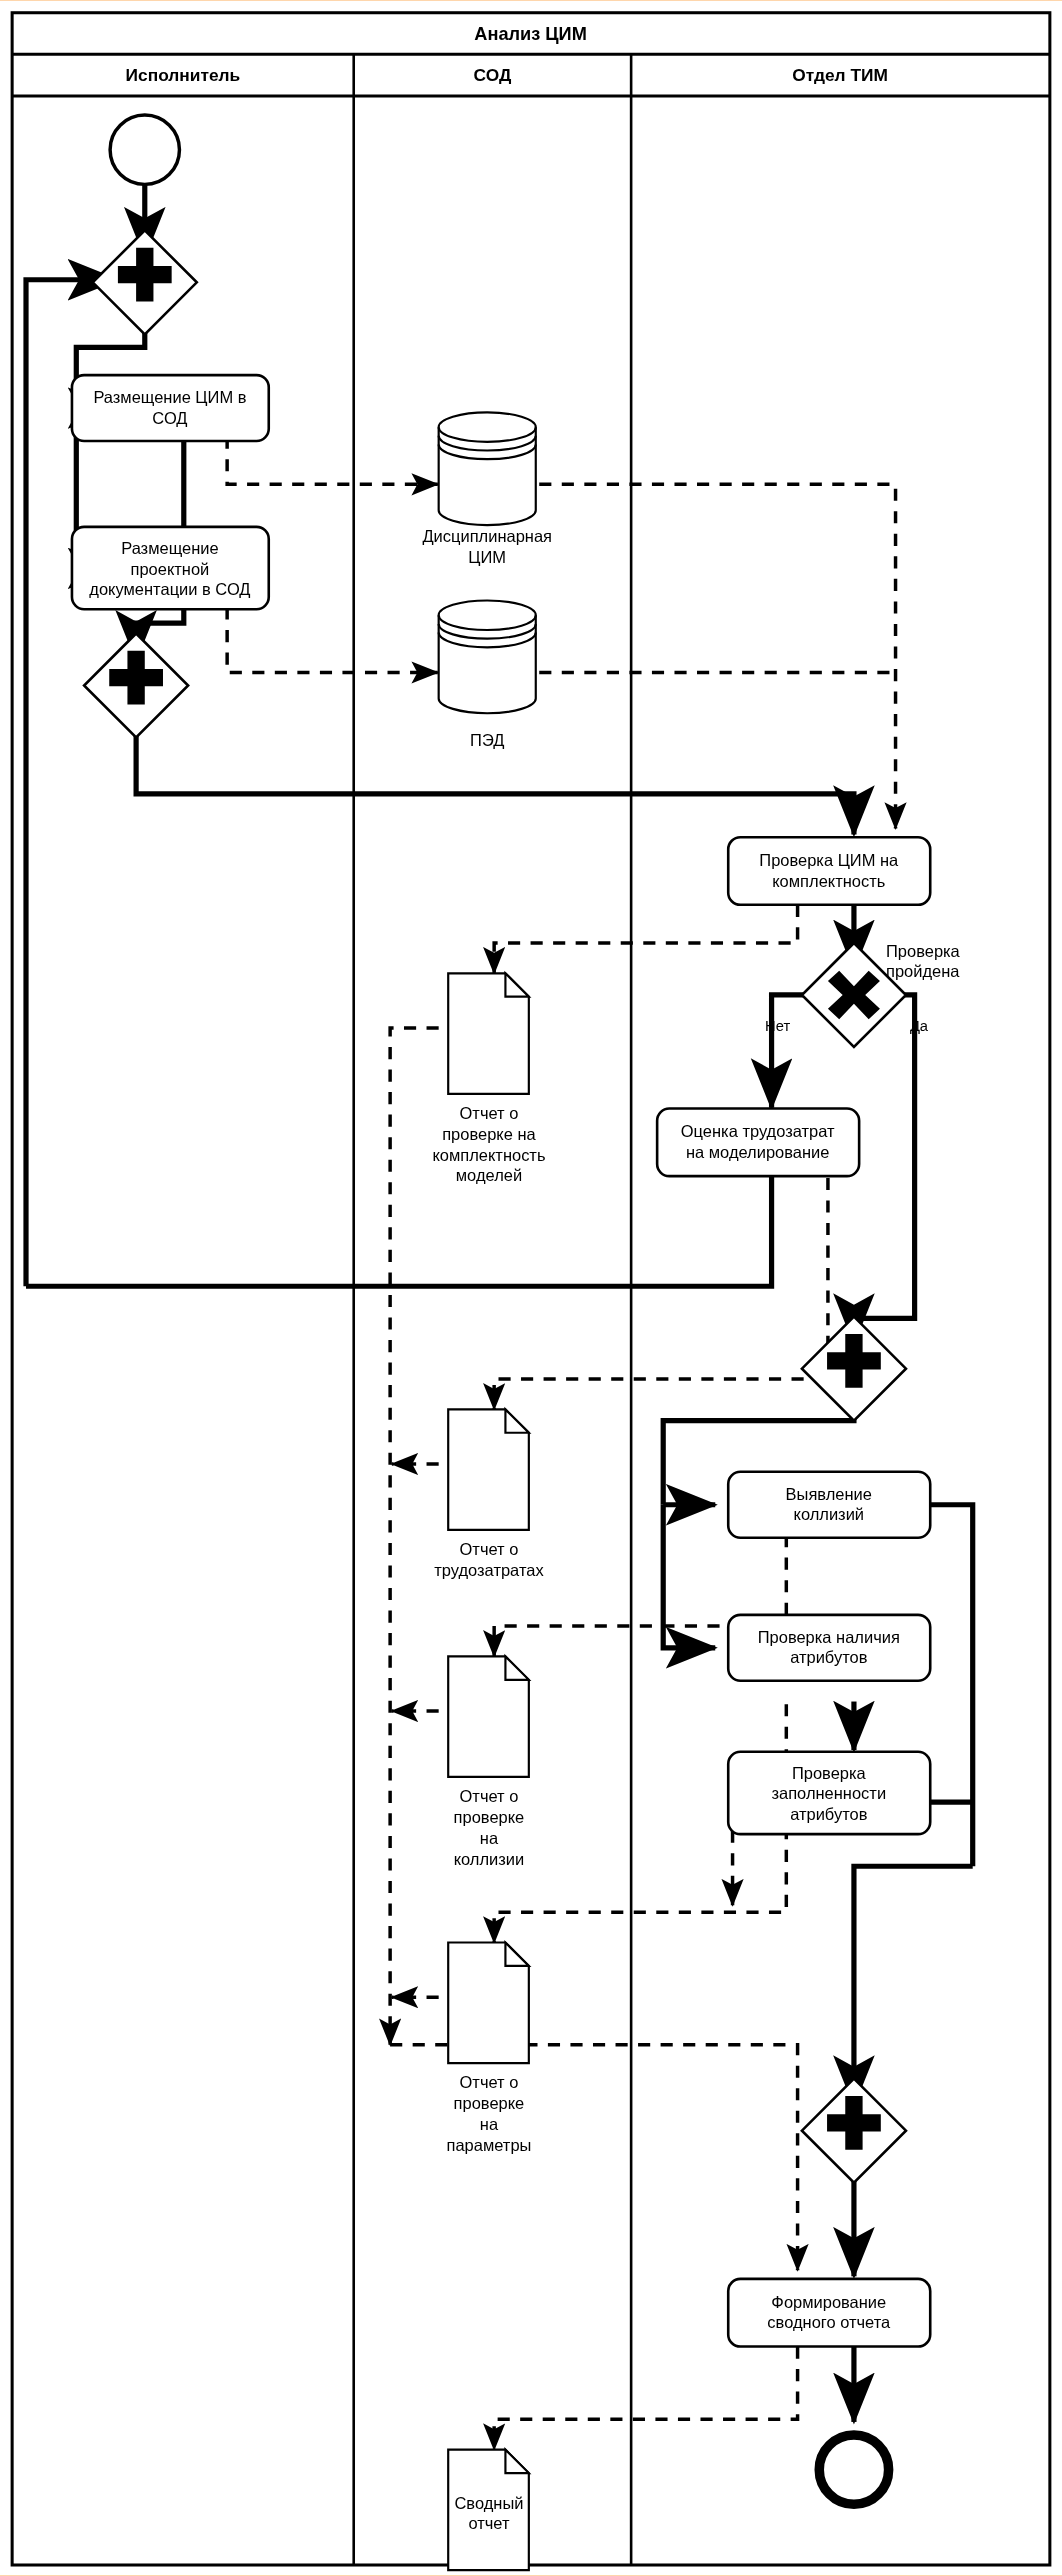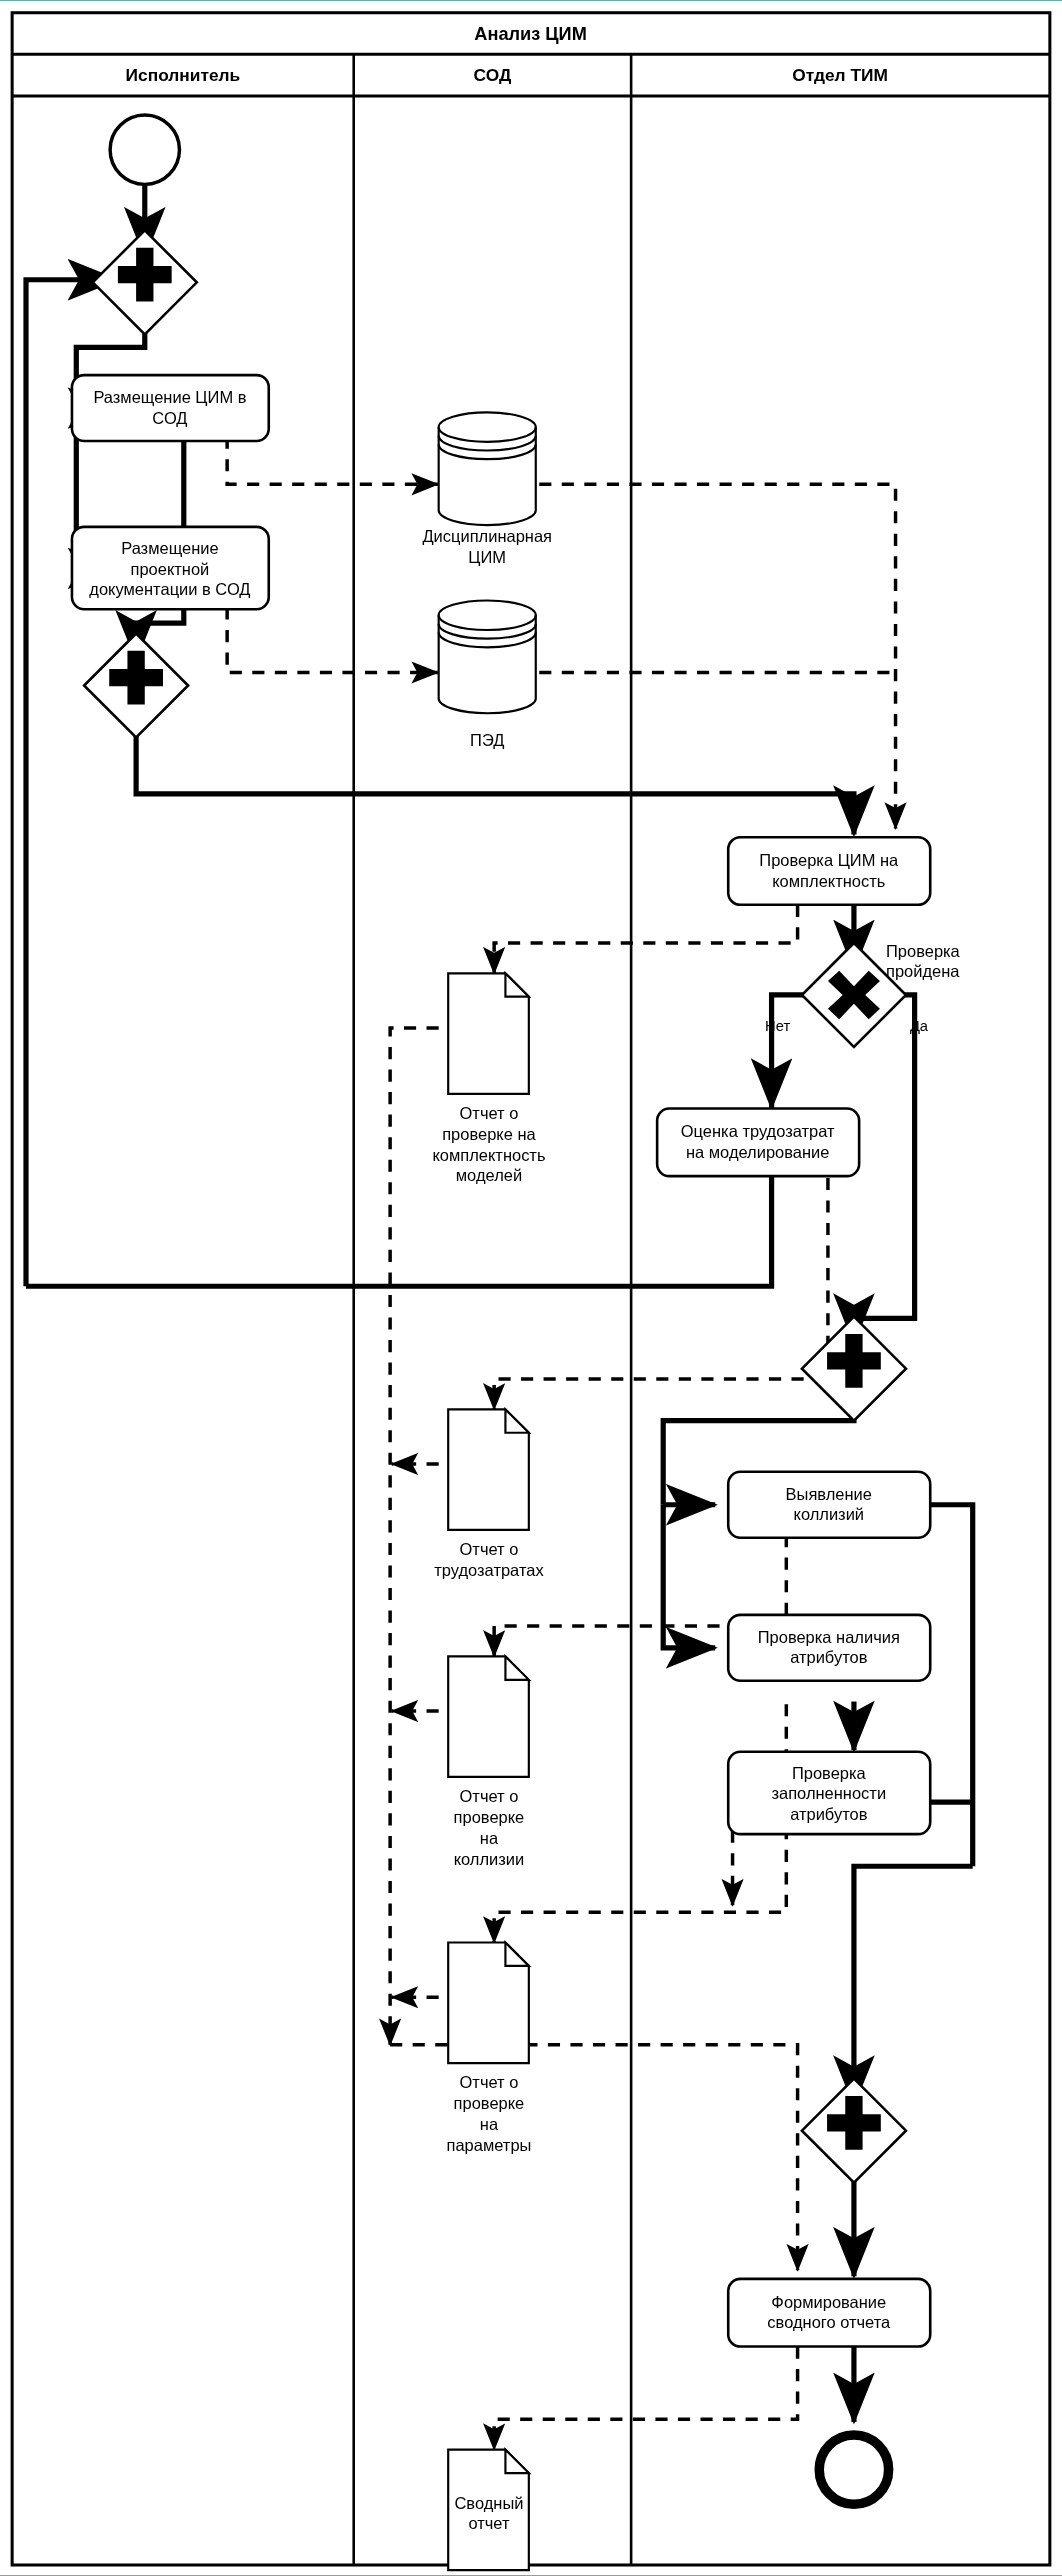--- a/index.html
+++ b/index.html
@@ -1,17 +1,17 @@
 <!DOCTYPE html>
 <html style="font-size:14px"><head>
 <meta charset="utf-8">
 <style>
   html,body{margin:0;padding:0;background:#ffffff;}
   body{font-family:"Liberation Sans","DejaVu Sans",sans-serif;}
-  #stage{position:relative;width:1062px;height:2576px;background:#0f766e;}
+  #stage{position:relative;width:1062px;height:2576px;background:#fdba74;}
   svg{display:block;}
   .ln{fill:none;stroke:#000;}
   .flow{stroke-width:6;stroke-linejoin:miter;stroke-linecap:butt;}
   .assoc{stroke-width:4;stroke-dasharray:14 12;}
   .shape{fill:#fff;stroke:#000;stroke-width:3;}
   .shape-thin{fill:#fff;stroke:#000;stroke-width:2.5;}
   .lane-line{stroke:#000;stroke-width:3;fill:none;}
   .pool-line{stroke:#000;stroke-width:3.5;fill:none;}
   .evt{fill:#fff;stroke:#000;stroke-width:4;}
   .evt-end{fill:#fff;stroke:#000;stroke-width:11;}

